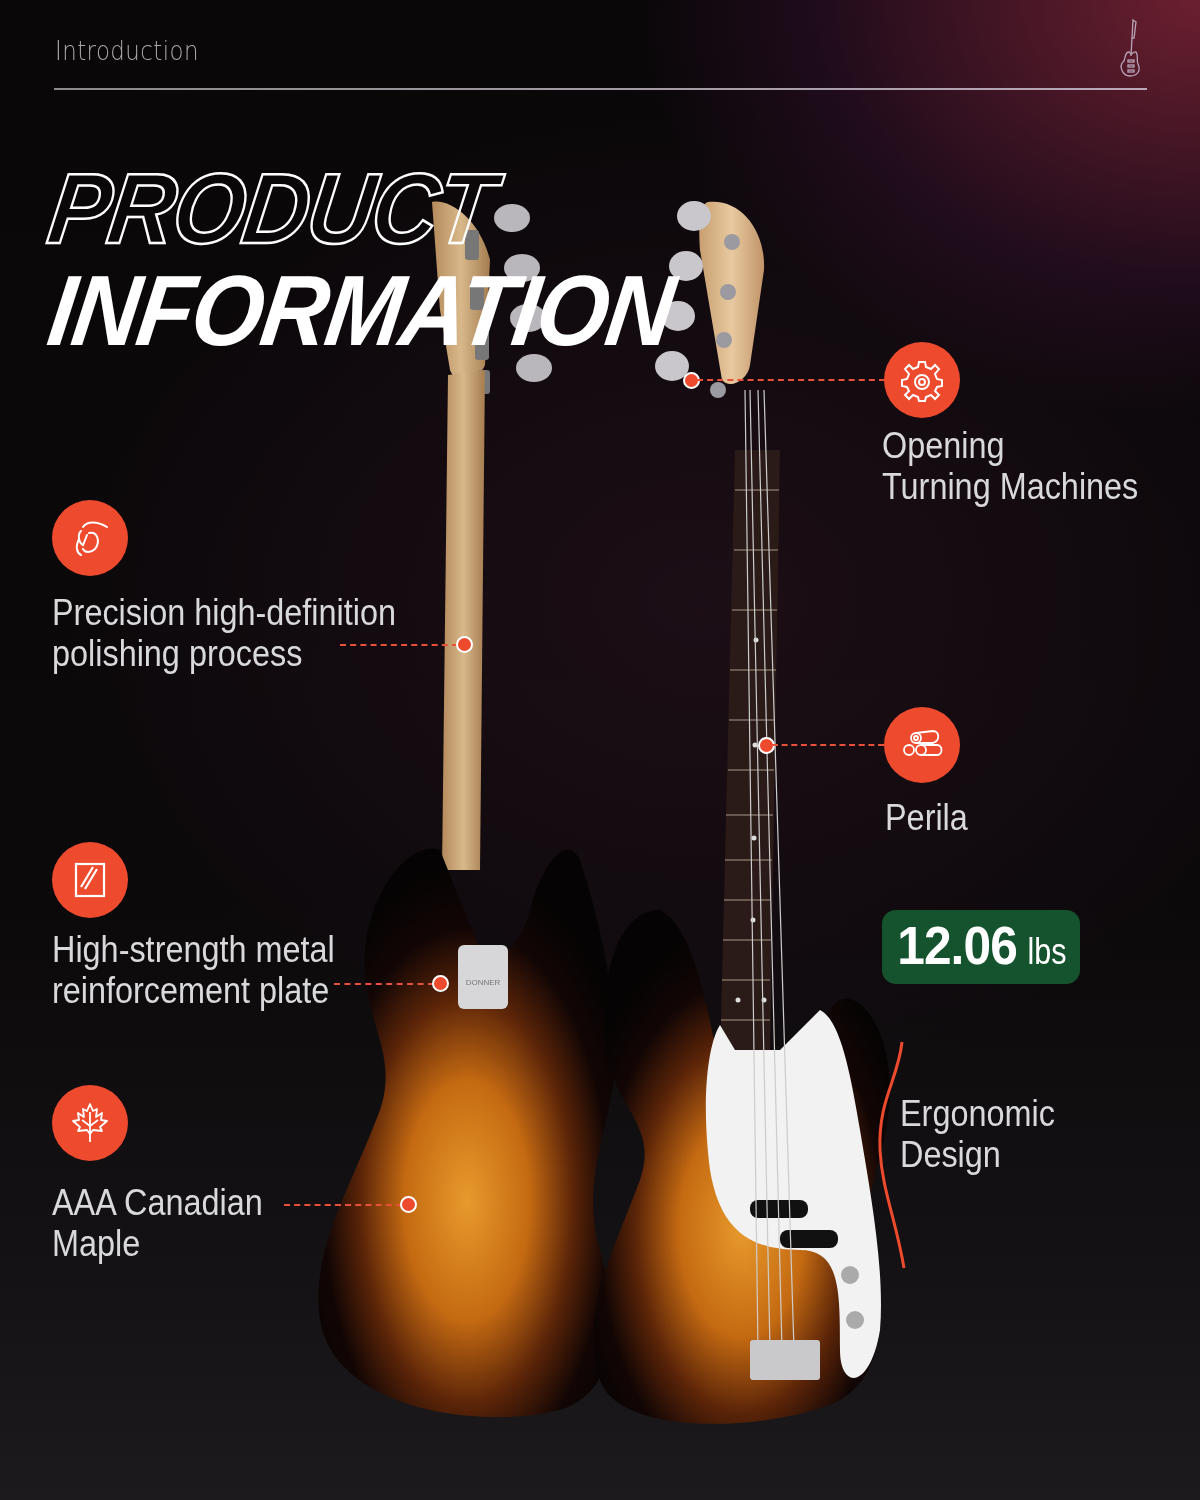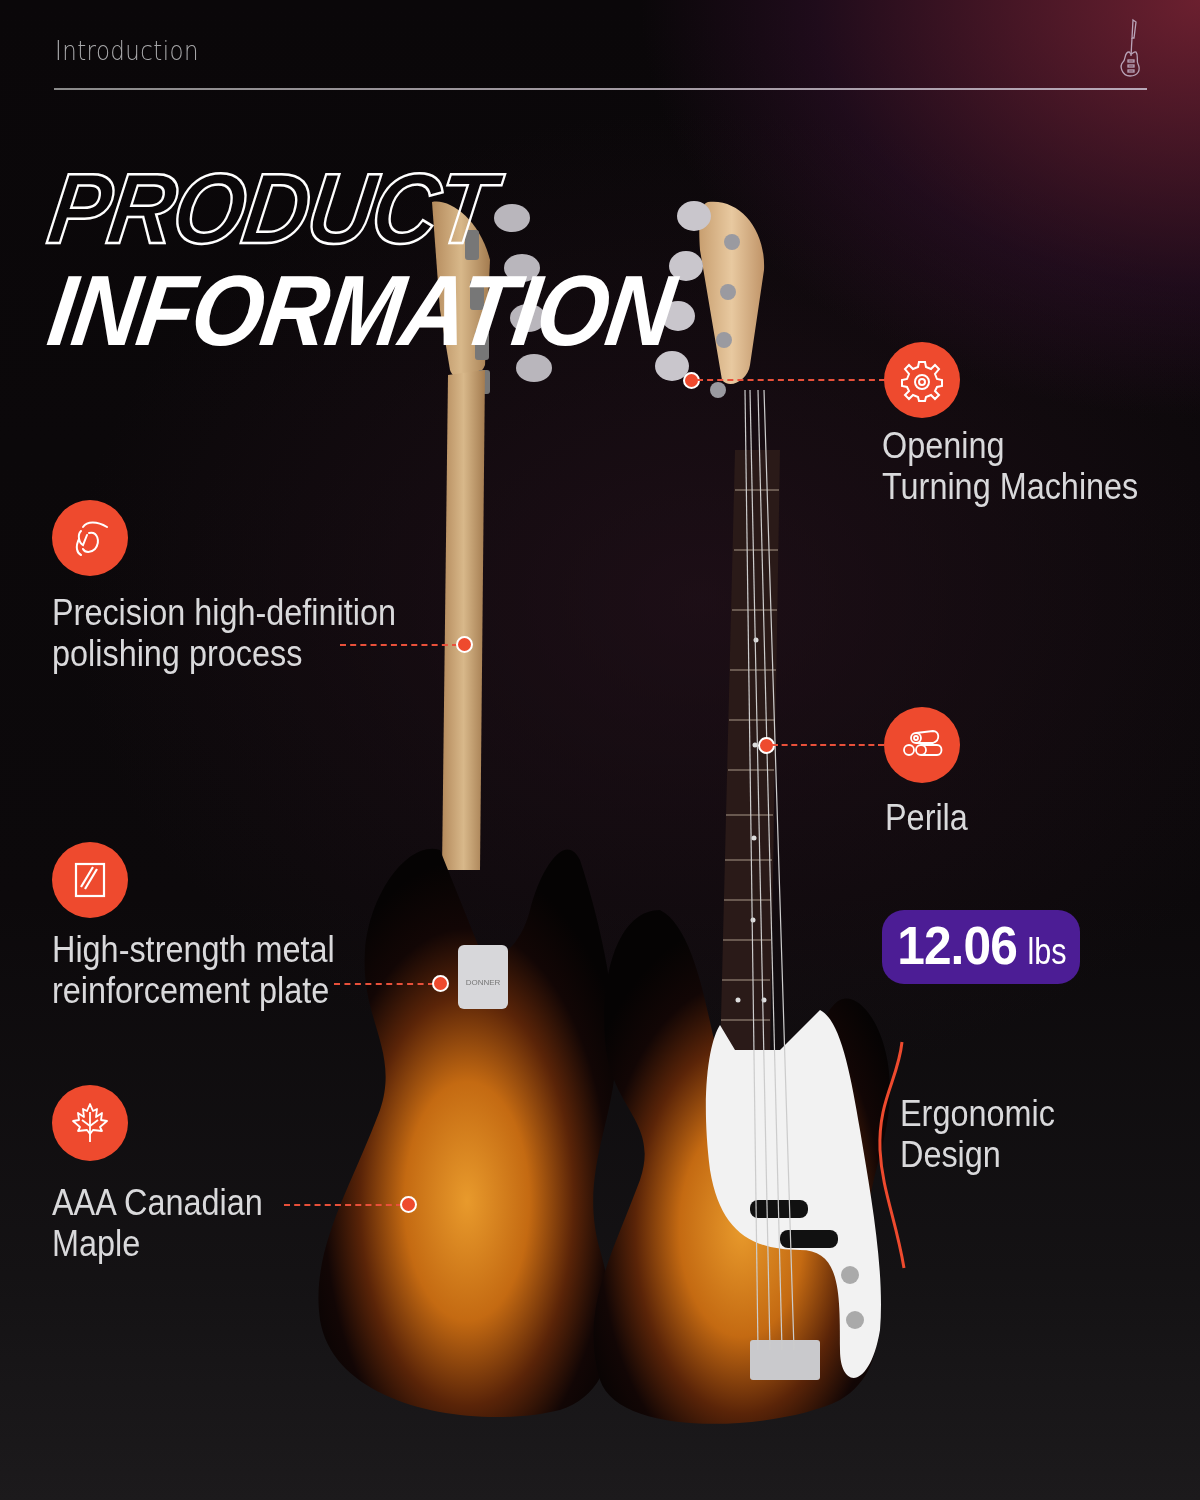--- a/index.html
+++ b/index.html
@@ -13,21 +13,21 @@
   .hdr-text{left:55px;top:36px;font-size:26px;color:#a8a8aa;letter-spacing:0.5px;font-family:"DejaVu Sans", sans-serif;font-weight:300;transform:scaleX(0.88);transform-origin:left;}
   .hdr-line{left:54px;top:88px;width:1093px;height:2px;background:linear-gradient(90deg,#8a8a8a,#b8a8b8);}
   .hdr-icon{left:1116px;top:18px;width:30px;height:62px;}
   .title1{left:50px;top:158px;font-size:100px;font-weight:900;font-style:italic;color:transparent;-webkit-text-stroke:2.5px #fff;letter-spacing:-2px;transform:skewX(-8deg) scaleX(0.92);transform-origin:left;line-height:1;}
   .title2{left:50px;top:260px;font-size:100px;font-weight:900;font-style:italic;color:#fff;letter-spacing:-2px;transform:skewX(-8deg) scaleX(0.92);transform-origin:left;line-height:1;z-index:5;}
   .feat-icon{width:76px;height:76px;border-radius:50%;background:#ee4a2e;display:flex;align-items:center;justify-content:center;}
   .feat-icon svg{width:46px;height:46px;}
   .feat-text{font-size:36px;line-height:41px;color:#d9d9db;font-family:"Liberation Sans", sans-serif;transform:scaleX(0.9);transform-origin:left;white-space:nowrap;}
   .dash{height:0;border-top:2px dashed #e8503a;}
   .dot{width:13px;height:13px;border-radius:50%;background:#ee4a2e;border:2px solid #fff;}
-  .weight{left:882px;top:910px;width:198px;height:74px;border-radius:22px;background:#4c1d95;display:flex;align-items:baseline;justify-content:center;padding-top:4px;box-sizing:border-box;}
+  .weight{left:882px;top:910px;width:198px;height:74px;border-radius:14px;background:#14532d;display:flex;align-items:baseline;justify-content:center;padding-top:4px;box-sizing:border-box;}
   .weight .num{font-size:54px;font-weight:bold;color:#fff;letter-spacing:-1px;transform:scaleX(0.92);}
   .weight .unit{font-size:36px;color:#fff;margin-left:2px;transform:scaleX(0.85);}
   .ergo-curve{left:868px;top:1040px;width:40px;height:230px;}
   .guitars{left:280px;top:190px;width:640px;height:1250px;}
 </style>
 </head>
 <body>
 
 <div class="abs hdr-text">Introduction</div>
 <svg class="abs hdr-icon" viewBox="0 0 30 62" fill="none" stroke="#b9a4b8" stroke-width="1.3">

